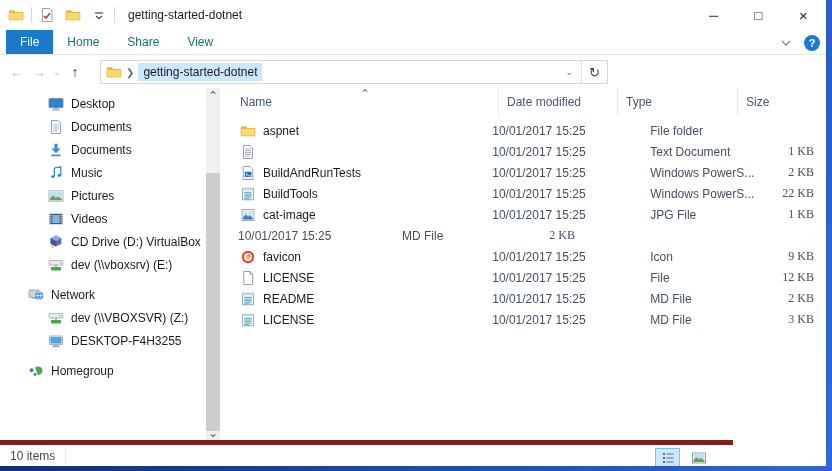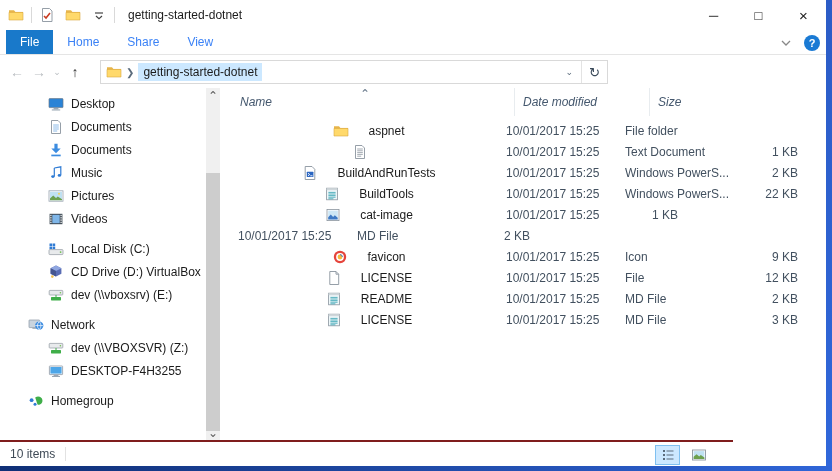--- a/index.html
+++ b/index.html
@@ -14,21 +14,21 @@
   .qat { display:flex; align-items:center; gap:10px; }
   .qat-arrow svg { display:block; }
   .win-title { margin-left:6px; color:#1b1b1b; }
   .win-controls { position:absolute; right:0; top:0; height:30px; display:flex; }
   .win-btn { width:45px; height:30px; display:flex; align-items:center; justify-content:center; font-size:13px; color:#1b1b1b; cursor:default; }
   .icon { display:inline-flex; align-items:center; justify-content:center; width:16px; height:16px; flex:0 0 16px; }
   .icon svg { display:block; }
 
   
   .ribbon { position:absolute; left:0; top:30px; width:826px; height:25px; background:#fff; border-bottom:1px solid #e5e5e5; display:flex; align-items:stretch; }
-  .tab { padding:0 14px; display:flex; align-items:center; color:#3b82f6; }
+  .tab { padding:0 14px; display:flex; align-items:center; color:#0f766e; }
   .tab.active { color:#fff; margin-left:6px; }
   .ribbon-right { position:absolute; right:6px; top:0; height:25px; display:flex; align-items:center; gap:10px; }
   .help-badge { width:16px; height:16px; border-radius:50%; color:#fff; font-size:11px; font-weight:bold; display:flex; align-items:center; justify-content:center; }
 
   
   .navrow { position:absolute; left:0; top:56px; width:826px; height:31px; background:#fff; display:flex; align-items:center; }
   .nav-btn { width:22px; height:22px; display:flex; align-items:center; justify-content:center; font-size:14px; }
   .nav-disabled { color:#b9bdc1; }
   .nav-chev { width:14px; color:#b9bdc1; font-size:9px; }
   .nav-up { color:#333; }
@@ -51,36 +51,36 @@
   .side-item.gap { margin-top:7px; }
   .side-label { white-space:nowrap; overflow:hidden; }
 
   .vscroll { position:absolute; left:206px; top:0; width:14px; height:352px; background:#f0f0f0; }
   .vs-arrow { position:absolute; left:0; width:14px; height:15px; display:flex; align-items:center; justify-content:center; color:#606060; }
   .vs-thumb { position:absolute; left:0; top:85px; width:14px; height:258px; background:#cdcdcd; }
 
   
   .filelist { position:absolute; left:230px; top:0; width:596px; height:352px; }
   .cols { display:flex; height:28px; align-items:center; color:#45586e; position:relative; }
-  .hdr { height:100%; display:flex; align-items:center; padding-left:10px;font-style:italic; }
-  .hdr + .hdr { border-left:1px solid #e8ecef; padding-left:8px;margin-left:16px; }
+  .hdr { height:100%; display:flex; align-items:center; padding-left:10px; }
+  .hdr + .hdr { border-left:1px solid #e8ecef; padding-left:8px; }
   .hdr-name { width:268px; }
   .hdr-date { width:119px; }
   .hdr-type { width:120px; }
   .hdr-size { width:73px; justify-content:flex-start; }
   .sort-chev { position:absolute; left:130px; top:-1px; color:#6b7c8e; }
   .rows { margin-top:4px; }
   .frow { display:flex; align-items:center; height:21px; }
-  .c-name { width:268px; display:flex; align-items:center; gap:19px; padding-left:10px; white-space:nowrap; overflow:hidden; color:#1b1b1b;justify-content:center; }
+  .c-name { width:268px; display:flex; align-items:center; gap:7px; padding-left:10px; white-space:nowrap; overflow:hidden; color:#1b1b1b; }
   .c-date { width:119px; padding-left:8px; color:#42505f; }
-  .c-type { width:120px; padding-left:8px; color:#42505f; }
-  .c-size { width:73px; text-align:right; padding-right:12px; color:#42505f; }
-
-  
-  .statusbar { position:absolute; left:0; top:440px; width:733px; height:26px; background:#fff; border-top:2px solid #7f1d1d; display:flex; align-items:center; }
+  .c-type { width:120px; padding-left:8px; color:#42505f;margin-left:45px; }
+  .c-size { width:73px; text-align:right; padding-right:12px; color:#42505f;font-family:Liberation Serif, serif; }
+
+  
+  .statusbar { position:absolute; left:0; top:440px; width:733px; height:26px; background:#fff; border-top:5px solid #7f1d1d; display:flex; align-items:center; }
   .status-count { margin-left:10px; color:#3f4a56; }
   .status-sep { width:1px; height:14px; background:#e2e2e2; margin-left:10px; }
   .view-toggles { position:absolute; right:22px; top:3px; display:flex; gap:6px; }
   .vt-btn { width:25px; height:20px; display:flex; align-items:center; justify-content:center; border:1px solid transparent; }
   .vt-btn.active { background:#cce8ff; border-color:#7fc0f0; }
 
   
   .edge-right { position:absolute; right:0; top:0; width:6px; height:471px; background:linear-gradient(#2b5cc6,#3067da); }
   .edge-bottom { position:absolute; left:0; top:466px; width:832px; height:5px; background:linear-gradient(90deg,#0f2f76,#2f65d8); }
 </style>
@@ -227,33 +227,20 @@
               <rect x="2.3" y="8.4" width="1.2" height="1.4" fill="#fff"></rect>
               <rect x="2.3" y="10.7" width="1.2" height="1.4" fill="#fff"></rect>
               <rect x="12.5" y="3.8" width="1.2" height="1.4" fill="#fff"></rect>
               <rect x="12.5" y="6.1" width="1.2" height="1.4" fill="#fff"></rect>
               <rect x="12.5" y="8.4" width="1.2" height="1.4" fill="#fff"></rect>
               <rect x="12.5" y="10.7" width="1.2" height="1.4" fill="#fff"></rect>
             </svg>
           </span>
           <span class="side-label">Videos</span>
         </div>
-        <div class="side-item ind gap">
-          <span class="icon">
-            <svg width="16" height="16" viewBox="0 0 16 16">
-              <rect x="1.5" y="2.5" width="2.6" height="2.6" fill="#2f7bd4"></rect>
-              <rect x="4.6" y="2.5" width="2.6" height="2.6" fill="#2f7bd4"></rect>
-              <rect x="1.5" y="5.6" width="2.6" height="2.6" fill="#2f7bd4"></rect>
-              <rect x="4.6" y="5.6" width="2.6" height="2.6" fill="#2f7bd4"></rect>
-              <rect x="1" y="8.6" width="14" height="5" rx="0.8" fill="#e8eaec" stroke="#9aa2aa" stroke-width="0.8"></rect>
-              <circle cx="12.6" cy="11.1" r="0.9" fill="#6fbf4e"></circle>
-            </svg>
-          </span>
-          <span class="side-label">Local Disk (C:)</span>
-        </div>
         <div class="side-item ind">
           <span class="icon">
             <svg width="16" height="16" viewBox="0 0 16 16">
               <path d="M8 1.6l5.4 2.7v5.4L8 12.4 2.6 9.7V4.3z" fill="#5a6db4"></path>
               <path d="M8 1.6l5.4 2.7L8 7 2.6 4.3z" fill="#8fa6e0"></path>
               <path d="M8 7v5.4L2.6 9.7V4.3z" fill="#46568f"></path>
               <circle cx="4.3" cy="12.6" r="1.3" fill="#f2c14b"></circle>
             </svg>
           </span>
           <span class="side-label">CD Drive (D:) VirtualBox Guest</span>
@@ -318,20 +305,21 @@
       <span class="vs-arrow" style="top:0">⌃</span>
       <span class="vs-thumb"></span>
       <span class="vs-arrow" style="bottom:0">⌄</span>
     </div>
 
     <div class="filelist">
       <div class="cols">
         <span class="sort-chev">⌃</span>
         <div class="hdr hdr-name">Name</div>
         <div class="hdr hdr-date">Date modified</div>
+        <div class="hdr hdr-type">Type</div>
         <div class="hdr hdr-size">Size</div>
       </div>
       <div class="rows" id="rows">
           <div class="frow">
             <div class="c-name">
               <span class="icon">
                 <svg width="16" height="16" viewBox="0 0 16 16">
                   <path d="M1 3.2h5l1.4 1.9H15v1.4H1z" fill="#e8b64c"></path>
                   <path d="M1 5.4h14v7.6H1z" fill="#ffd96b" stroke="#d9a741" stroke-width="0.6"></path>
                 </svg>
@@ -392,20 +380,21 @@
               <span class="icon">
                 <svg width="16" height="16" viewBox="0 0 16 16">
                   <rect x="2" y="2.4" width="12" height="11.2" fill="#fff" stroke="#8a949e" stroke-width="0.8"></rect>
                   <rect x="3.2" y="3.6" width="9.6" height="8.8" fill="#cde7f5"></rect>
                   <path d="M3.2 10.2l2.6-2.6 2.3 2.3 1.7-1.7 2.9 2.5v1.7H3.2z" fill="#3e79c4"></path>
                 </svg>
               </span>
               <span>cat-image</span>
             </div>
             <div class="c-date">10/01/2017 15:25</div>
+            <div class="c-type">JPG File</div>
             <div class="c-size">1 KB</div>
           </div>
           <div class="frow">
             <div class="c-date">10/01/2017 15:25</div>
             <div class="c-type">MD File</div>
             <div class="c-size">2 KB</div>
           </div>
           <div class="frow">
             <div class="c-name">
               <span class="icon">

